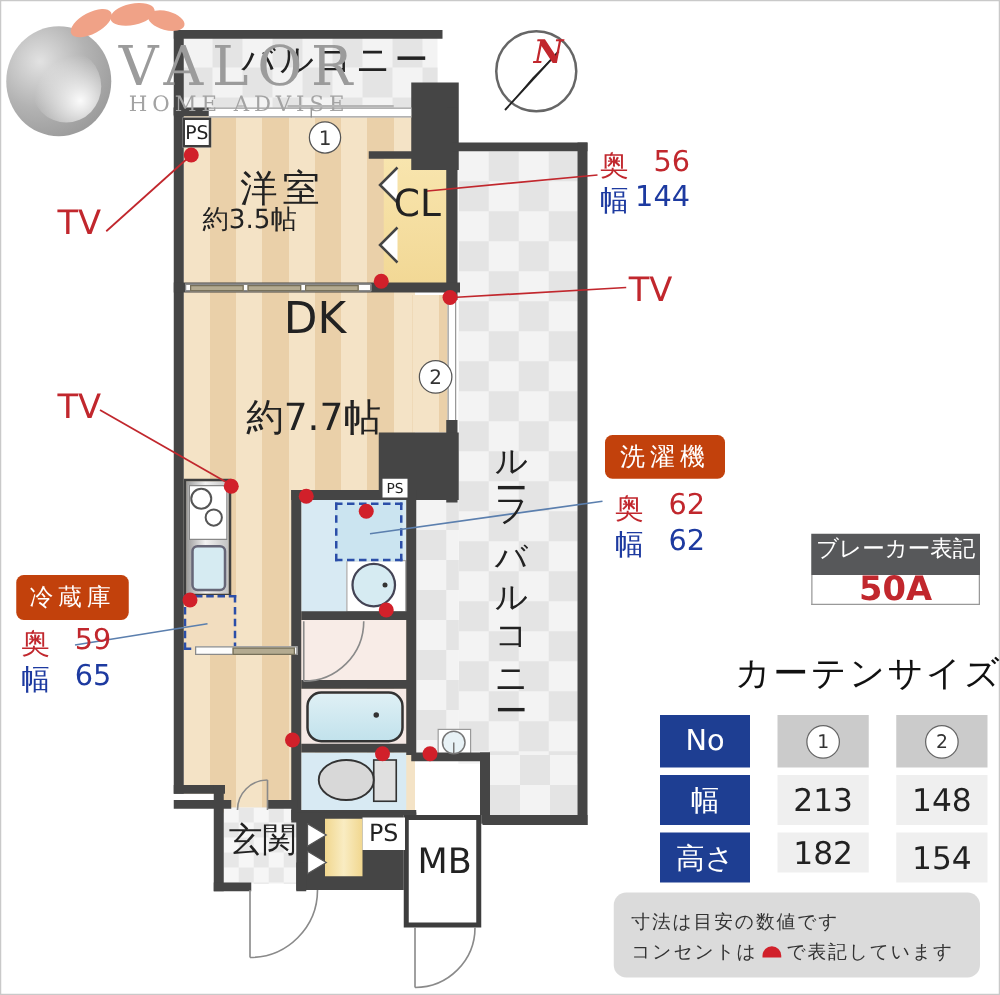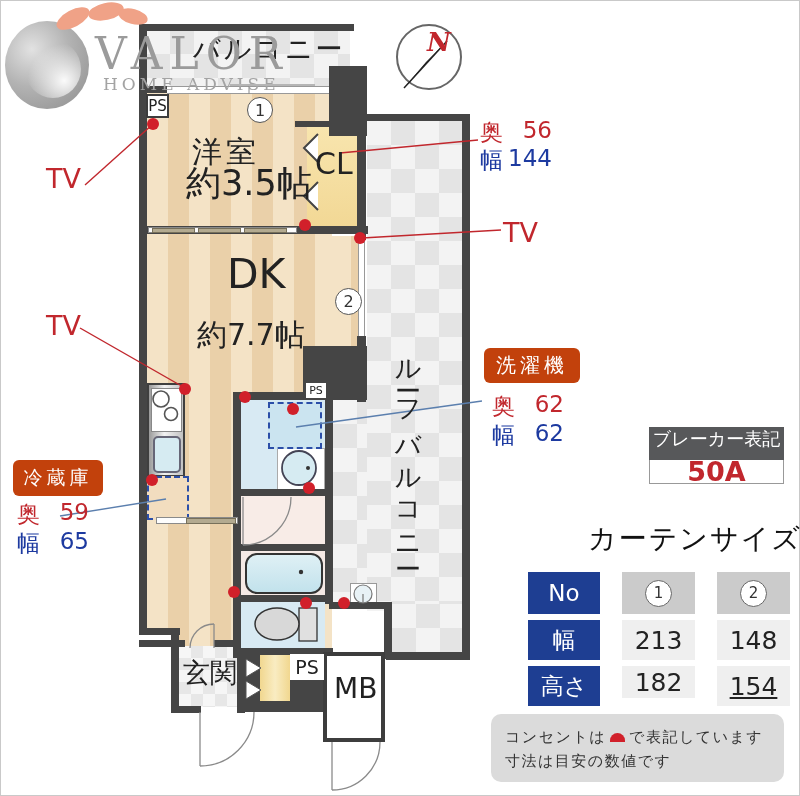--- a/index.html
+++ b/index.html
@@ -181,23 +181,23 @@
     <path d="M363,594 L363,603" stroke="#777" stroke-width="1.2"></path>
 
     <path d="M249,86 L249,94" stroke="#888" stroke-width="1"></path>
 
     <path d="M447,41 L404,88 L426,62 Z" fill="#222"></path>
     <path d="M447,41 L404,88" stroke="#222" stroke-width="1.5"></path>
   </svg>
 
   <div class="lbl" style="left:193px;top:34px;font-size:27px;letter-spacing:3px;">バルコニー</div>
   <div class="lbl" style="left:192px;top:116px;font-size:30px;letter-spacing:4px;margin-top:19px;">洋室</div>
-  <div class="lbl" style="left:162px;top:164px;font-size:35px;margin-left:24px;">約3.5帖</div>
+  <div class="lbl" style="left:162px;top:164px;font-size:21px;">約3.5帖</div>
   <div class="lbl" style="left:315px;top:147px;font-size:30px;">CL</div>
-  <div class="lbl" style="left:227px;top:252px;font-size:41px;">DK</div>
+  <div class="lbl" style="left:227px;top:236px;font-size:35px;">DK</div>
   <div class="lbl" style="left:197px;top:318px;font-size:30px;">約7.7帖</div>
   <div class="lbl" style="left:394px;top:342px;font-size:26px;letter-spacing:5px;writing-mode:vertical-rl;">ルーフバルコニー</div>
   <div class="lbl" style="left:183px;top:658px;font-size:27px;z-index:52;">玄関</div>
   <div class="lbl" style="left:334px;top:674px;font-size:28px;z-index:52;">MB</div>
 
   <div class="lbl red" style="left:46px;top:164px;font-size:27px;font-weight:500;">TV</div>
   <div class="lbl red" style="left:46px;top:311px;font-size:27px;font-weight:500;">TV</div>
   <div class="lbl red" style="left:503px;top:218px;font-size:27px;font-weight:500;">TV</div>
 
   <div class="abs" style="left:396px;top:24px;width:66px;height:66px;border:2px solid #666;border-radius:50%;background:#fff;z-index:25;box-sizing:border-box;"></div>
@@ -268,28 +268,28 @@
       </div>
     <div class="ccell" style="height:40px;">
         <span>148</span>
       </div>
     <div class="hcell" style="height:40px;">
         <span>高さ</span>
       </div>
     <div class="ccell" style="height:32px;">
         <span>182</span>
       </div>
-    <div class="ccell" style="height:40px;text-decoration:underline;">
+    <div class="ccell" style="height:40px;">
         <span>154</span>
       </div>
   </div>
 
   <div class="abs" style="left:491px;top:714px;width:293px;height:68px;background:#dbdbdb;border-radius:10px;z-index:50;padding:11px 14px;box-sizing:border-box;font-size:15px;color:#333;letter-spacing:1.5px;line-height:1.6;">
+    <div><span>寸法は目安の数値です</span></div>
     <div><span>コンセントは</span><span class="note-dome"></span><span>で表記しています</span></div>
-    <div><span>寸法は目安の数値です</span></div>
   </div>
 
   <div class="abs" style="left:0;top:0;width:330px;height:110px;z-index:60;">
     <div style="position:absolute;left:5px;top:21px;width:84px;height:88px;border-radius:50%;background:radial-gradient(circle at 32% 32%,#e2e2e2 0%,#b3b3b3 45%,#8c8c8c 100%);"></div>
     <div style="position:absolute;left:25px;top:40px;width:56px;height:58px;border-radius:50%;background:radial-gradient(circle at 70% 70%,rgba(255,255,255,0.95),rgba(255,255,255,0) 65%);"></div>
     <div class="leaf" style="left:55px;top:10px;width:36px;height:17px;transform:rotate(-28deg);"></div>
     <div class="leaf" style="left:88px;top:3px;width:36px;height:17px;transform:rotate(-12deg);"></div>
     <div class="leaf" style="left:118px;top:9px;width:30px;height:15px;transform:rotate(15deg);"></div>
     <div class="serif" style="position:absolute;left:95px;top:28px;font-size:44px;color:#9b9b9b;letter-spacing:7px;">VALOR</div>
     <div class="serif" style="position:absolute;left:103px;top:74px;font-size:17px;color:#a3a3a3;letter-spacing:4px;">HOME ADVISE</div>

